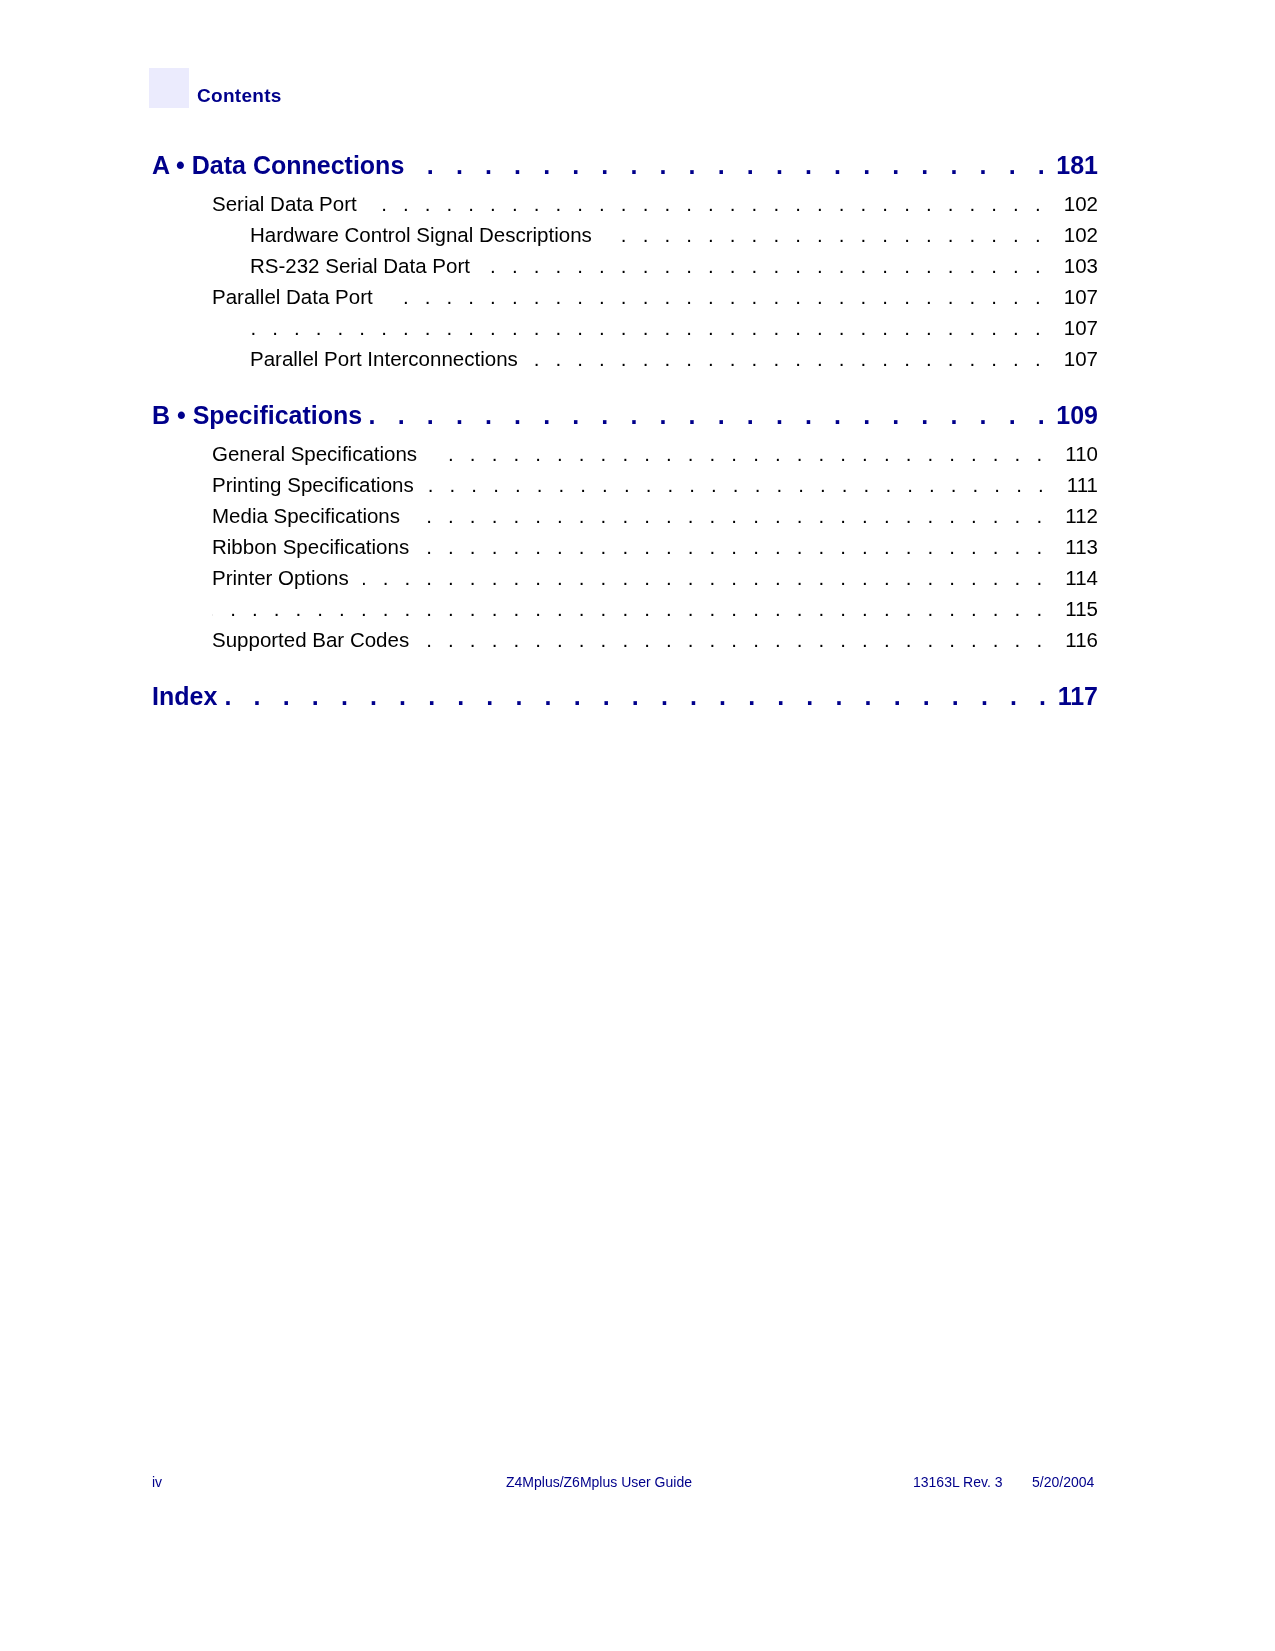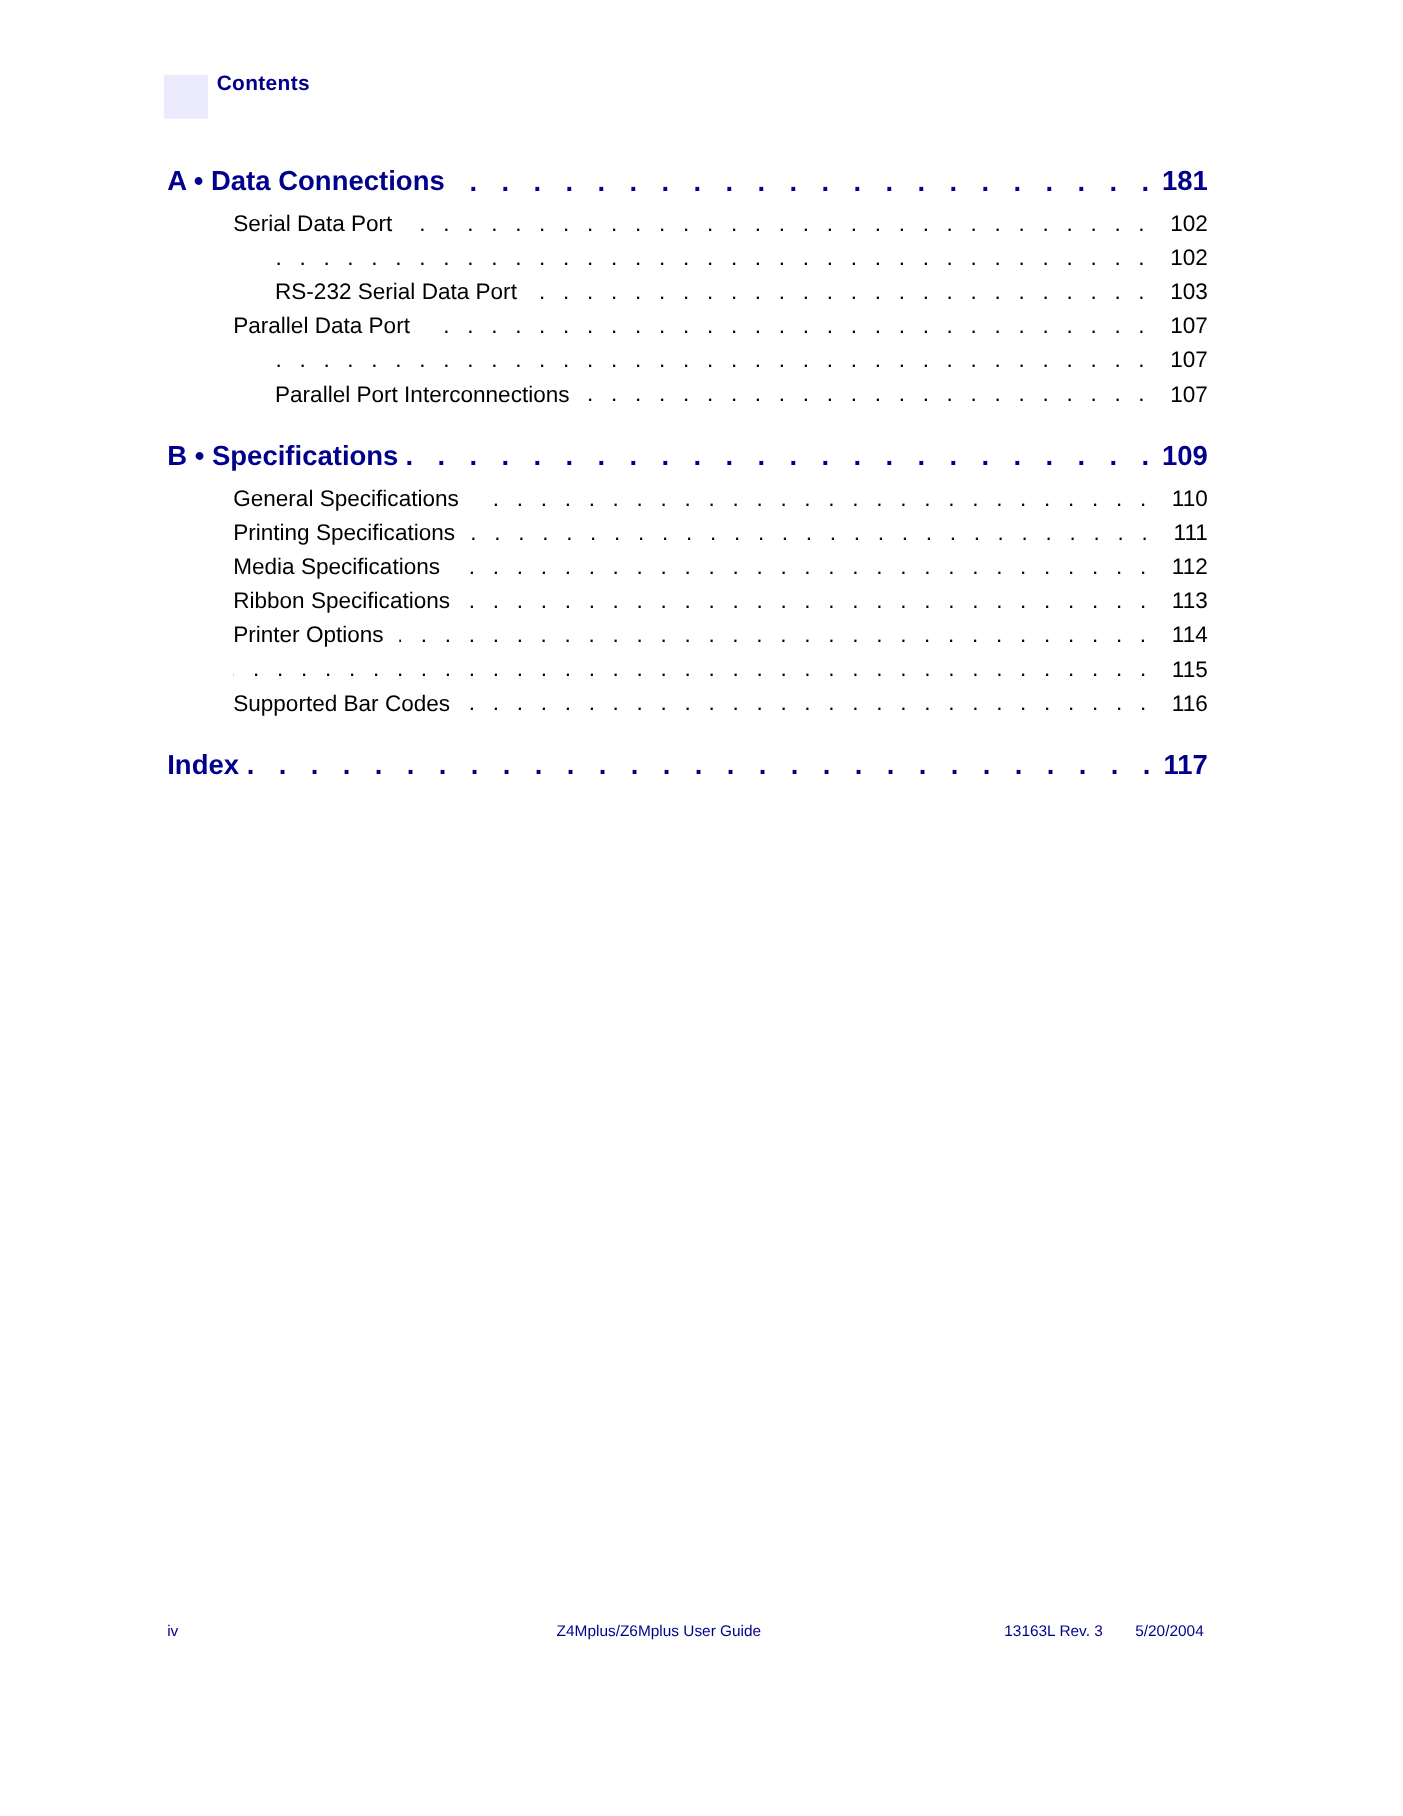--- a/index.html
+++ b/index.html
@@ -19,21 +19,21 @@
       position: absolute;
       left: 149px;
       top: 68px;
       width: 40px;
       height: 40px;
       background: #ebebfd;
     }
     .header-title {
       position: absolute;
       left: 197px;
-      top: 66px;
+      top: 85px;
       font-size: 19px;
       font-weight: bold;
       color: #00008b;
       letter-spacing: 0.3px;
     }
     .toc {
       position: absolute;
       left: 152px;
       top: 148px;
       width: 946px;
@@ -122,20 +122,21 @@
     <span class="label">A • Data Connections</span>
     <span class="leader">. . . . . . . . . . . . . . . . . . . . . . . . . . . . . . . . . . . . . . . . . . . . . . . . . . . . . . . . . . . . . . . . . . . . . . . . . . . . . . . . . . . . . . . . . . . . . . . . . . . . . . . . . . . .</span>
     <span class="page">181</span>
   </div>
   <div class="toc-row entry l1">
     <span class="label">Serial Data Port</span>
     <span class="leader">. . . . . . . . . . . . . . . . . . . . . . . . . . . . . . . . . . . . . . . . . . . . . . . . . . . . . . . . . . . . . . . . . . . . . . . . . . . . . . . . . . . . . . . . . . . . . . . . . . . . . . . . . . . .</span>
     <span class="page">102</span>
   </div>
   <div class="toc-row entry l2">
+    <span class="label">Hardware Control Signal Descriptions</span>
     <span class="leader">. . . . . . . . . . . . . . . . . . . . . . . . . . . . . . . . . . . . . . . . . . . . . . . . . . . . . . . . . . . . . . . . . . . . . . . . . . . . . . . . . . . . . . . . . . . . . . . . . . . . . . . . . . . .</span>
     <span class="page">102</span>
   </div>
   <div class="toc-row entry l2">
     <span class="label">RS-232 Serial Data Port</span>
     <span class="leader">. . . . . . . . . . . . . . . . . . . . . . . . . . . . . . . . . . . . . . . . . . . . . . . . . . . . . . . . . . . . . . . . . . . . . . . . . . . . . . . . . . . . . . . . . . . . . . . . . . . . . . . . . . . .</span>
     <span class="page">103</span>
   </div>
   <div class="toc-row entry l1">
     <span class="label">Parallel Data Port</span>

